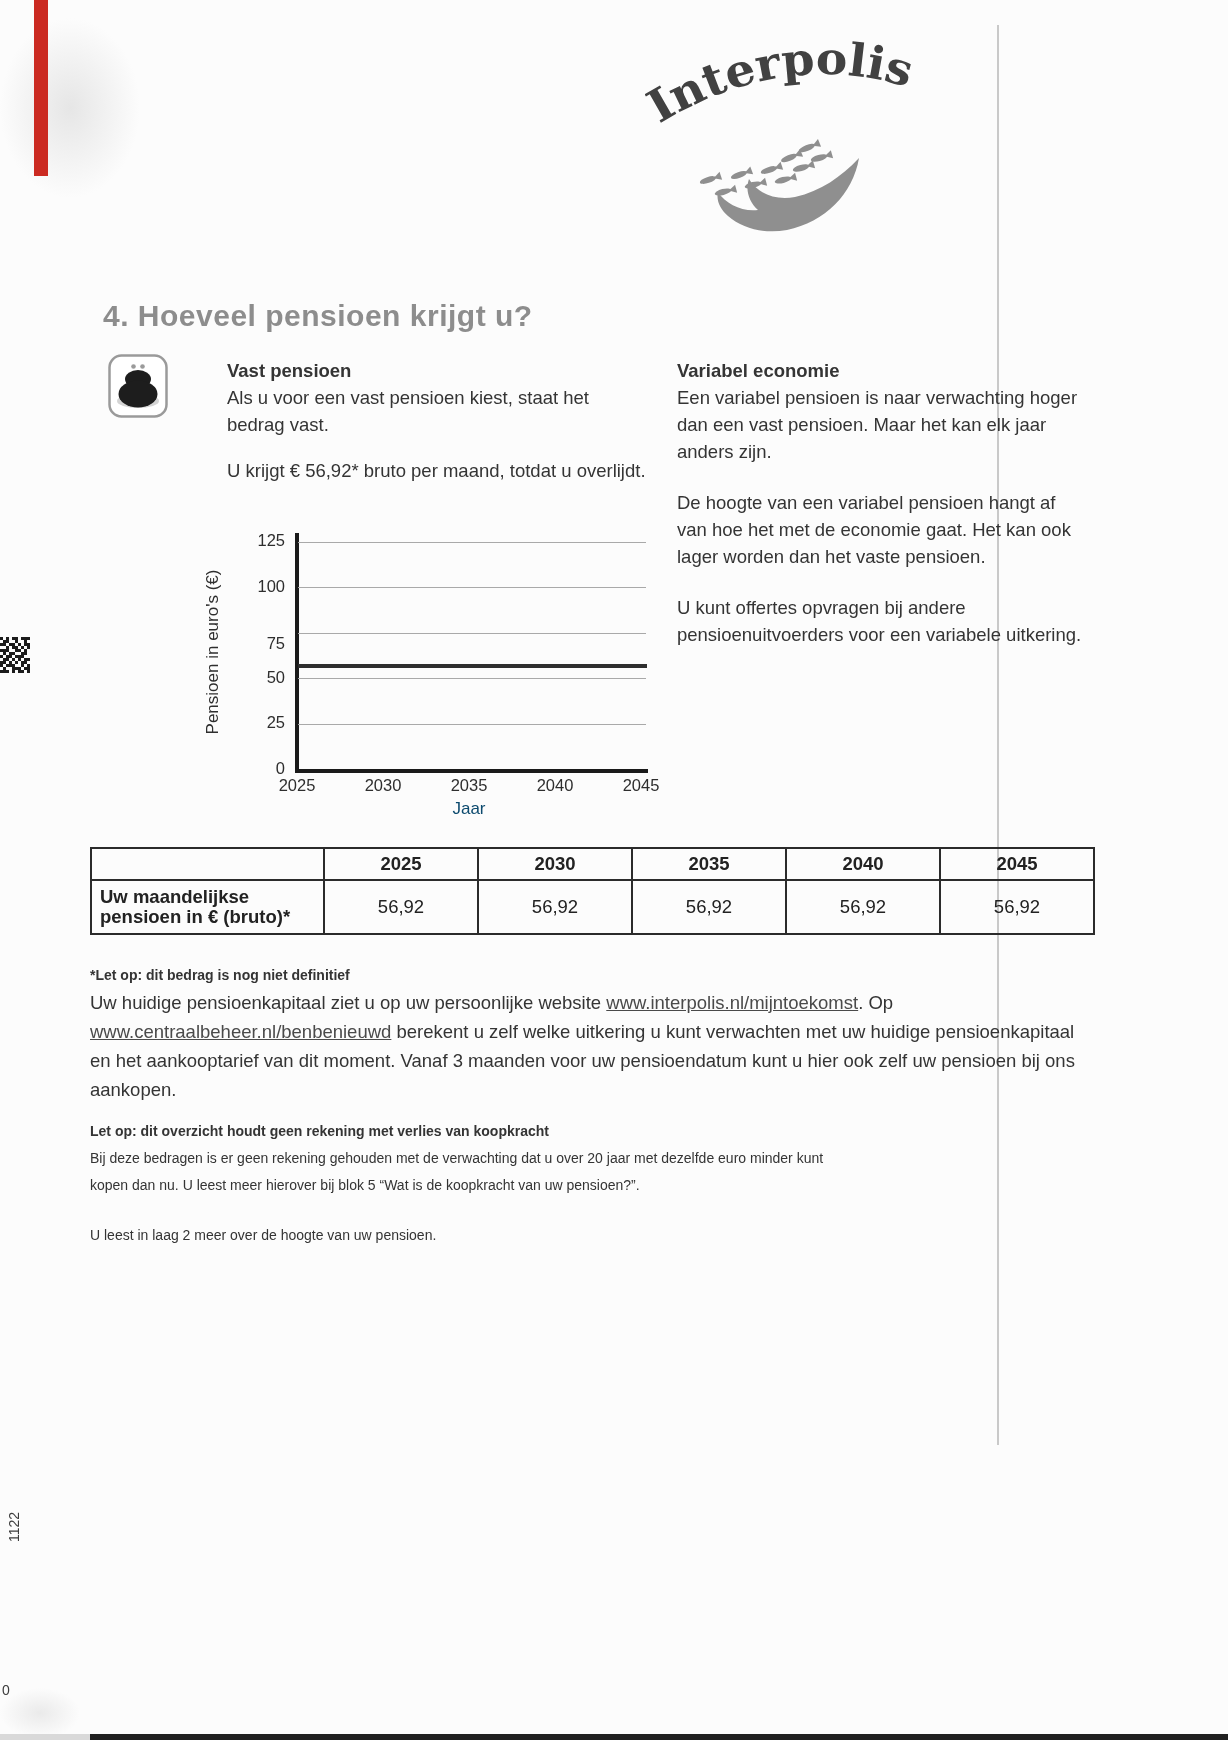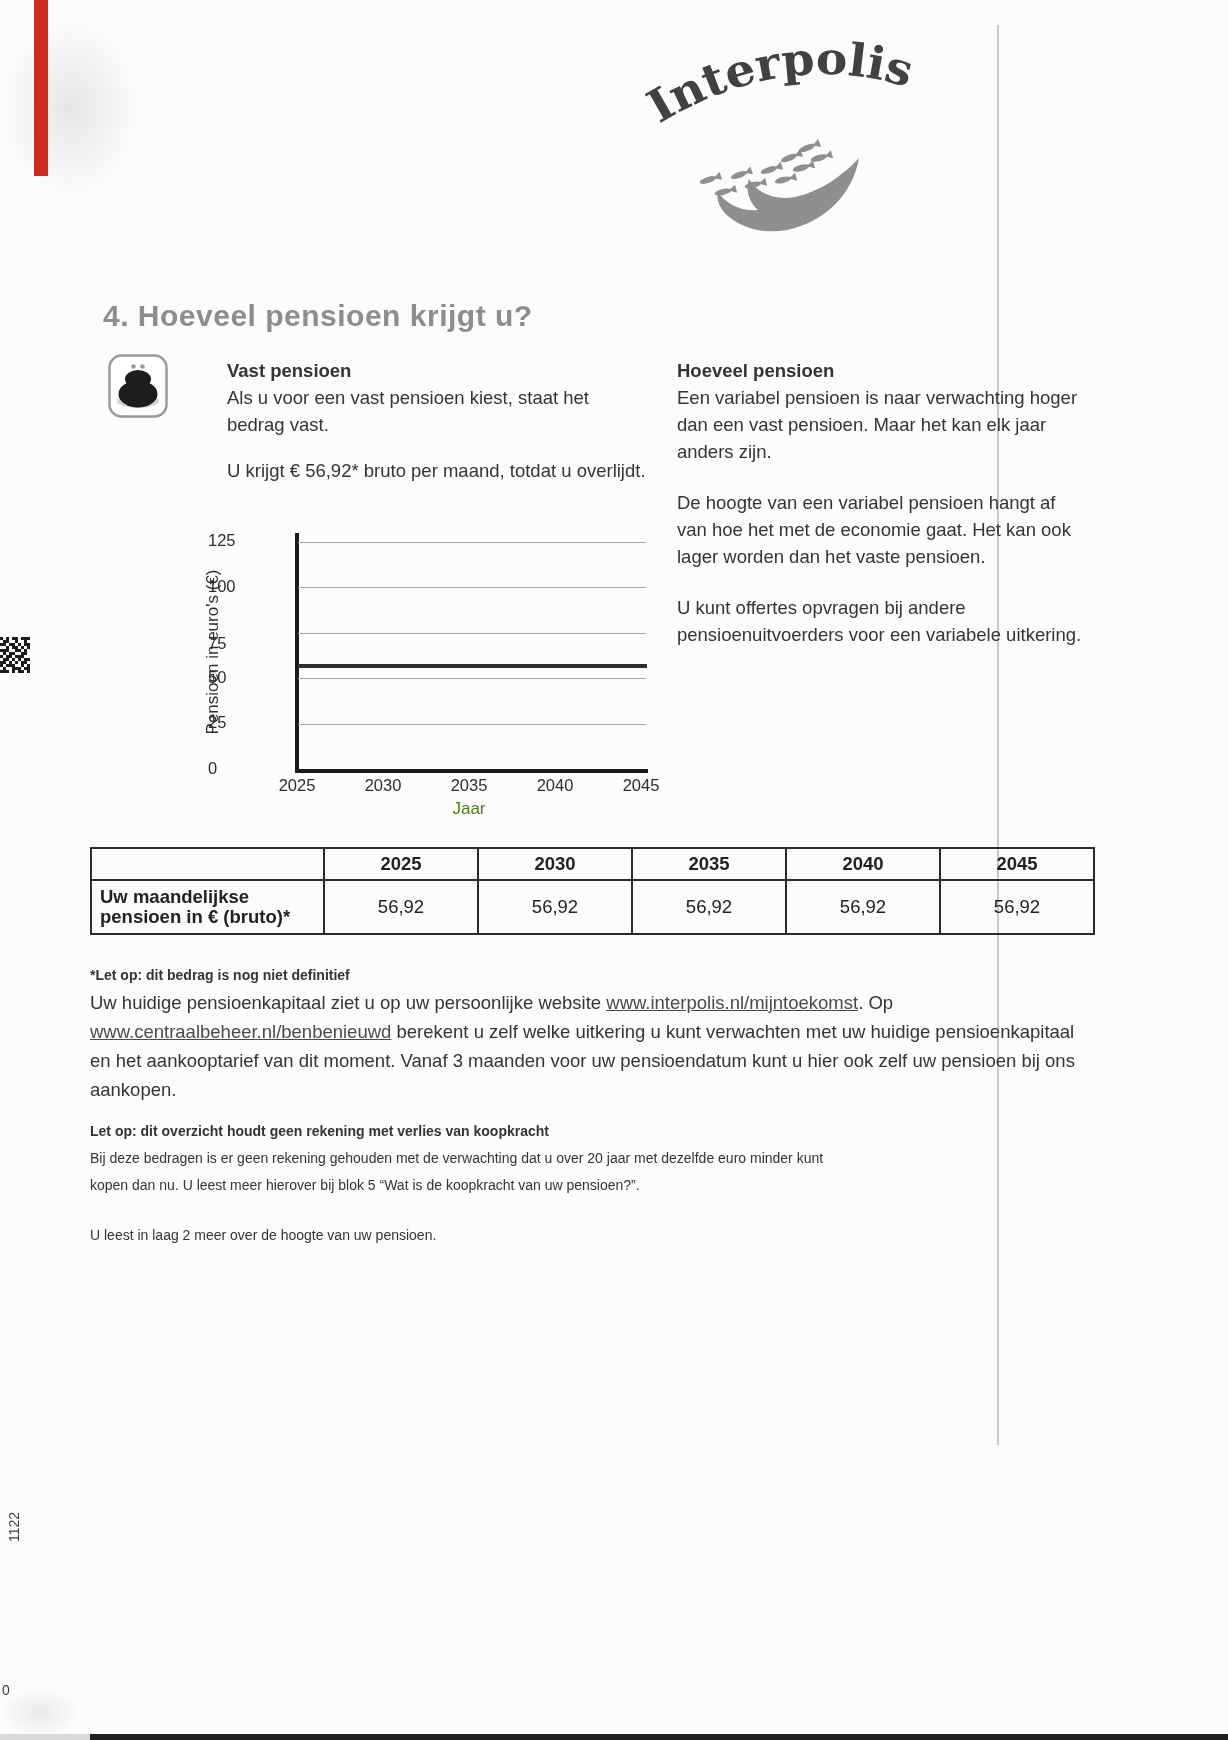--- a/index.html
+++ b/index.html
@@ -16,25 +16,25 @@
             background:radial-gradient(closest-side,#dadada,rgba(218,218,218,0));opacity:.65;}
   .shade-bl{left:0;top:1688px;width:80px;height:50px;
             background:radial-gradient(closest-side,#dedede,rgba(222,222,222,0));opacity:.6;}
   .red-bar{left:34px;top:0;width:14px;height:176px;background:#cb2a21;}
   .scanline{left:997px;top:25px;width:2px;height:1420px;background:#c9c9c9;}
   .bottom-bar{left:90px;top:1734px;width:1138px;height:6px;background:#202020;}
   .bottom-bar-light{left:0;top:1734px;width:90px;height:6px;background:#d9d9d9;}
   .axis{background:#1a1a1a;}
   .gridline{position:absolute;left:298px;width:348px;height:1px;background:#a9a9a9;}
   .vline{position:absolute;left:298px;width:349px;height:4px;background:#2e2e2e;}
-  .ytick{position:absolute;left:208px;width:60px;text-align:left;}
+  .ytick{position:absolute;left:225px;width:60px;text-align:right;}
   .xtick{position:absolute;width:86px;text-align:center;}
   .ylab{left:65px;top:640px;width:300px;height:24px;text-align:center;
         transform:rotate(-90deg);font-size:17px;color:#2e2e2e;}
-  .xlab{left:429px;top:799px;width:80px;text-align:center;font-size:17px;color:#4d7c0f;}
+  .xlab{left:429px;top:799px;width:80px;text-align:center;font-size:17px;color:#0c4a6e;}
   table.pt{position:absolute;left:90px;top:847px;border-collapse:collapse;table-layout:fixed;
            font-size:18.5px;color:#222;background:transparent;}
   table.pt td{border:2px solid #2b2b2b;padding:0 8px;}
   td.yhead{font-weight:bold;text-align:center;height:30px;}
   td.rlabel{font-weight:bold;white-space:pre-line;line-height:20px;height:52px;padding-left:10px;}
   td.val{text-align:center;}
   .nline{line-height:29px;font-size:18.5px;}
   .lnk{text-decoration:underline;color:#4a4a4a;margin-top:16px;}
   .mgn{font-size:14px;color:#3c3c3c;}
   .rot90{transform:rotate(-90deg);}
@@ -90,21 +90,21 @@
     <circle cx="34.5" cy="12.5" r="2.3" fill="#9a9a9a"></circle>
     <ellipse cx="30" cy="25" rx="13" ry="9" fill="#1d1d1d"></ellipse>
     <ellipse cx="30" cy="40" rx="19.5" ry="13.5" fill="#1d1d1d"></ellipse>
   </svg>
 
   <div class="abs body-t b" style="left:227px;top:357px;">Vast pensioen</div>
   <div class="abs body-t pre" style="left:227px;top:384px;">Als u voor een vast pensioen kiest, staat het
 bedrag vast.</div>
   <div class="abs body-t" style="left:227px;top:457px;">U krijgt € 56,92* bruto per maand, totdat u overlijdt.</div>
 
-  <div class="abs body-t b" style="left:677px;top:357px;">Hoeveel pensioen</div>
+  <div class="abs body-t b" style="left:677px;top:357px;">Variabel economie</div>
   <div class="abs body-t pre" style="left:677px;top:384px;">Een variabel pensioen is naar verwachting hoger
 dan een vast pensioen. Maar het kan elk jaar
 anders zijn.</div>
   <div class="abs body-t pre" style="left:677px;top:489px;">De hoogte van een variabel pensioen hangt af
 van hoe het met de economie gaat. Het kan ook
 lager worden dan het vaste pensioen.</div>
   <div class="abs body-t pre" style="left:677px;top:594px;">U kunt offertes opvragen bij andere
 pensioenuitvoerders voor een variabele uitkering.</div>
 
   <div class="abs ylab">Pensioen in euro's (€)</div>

